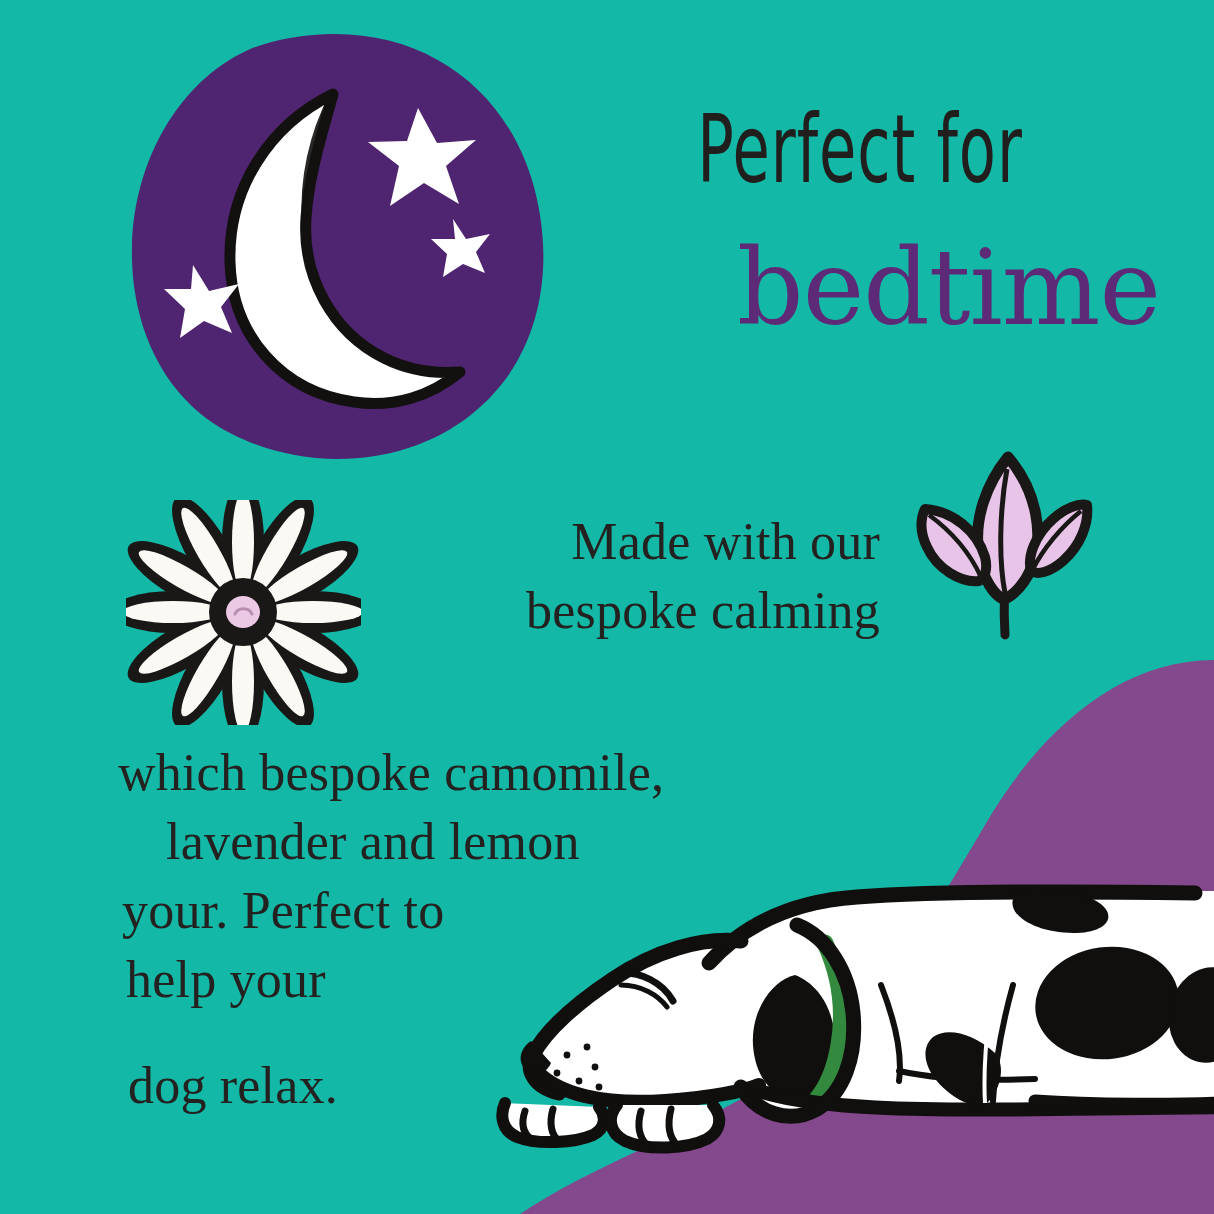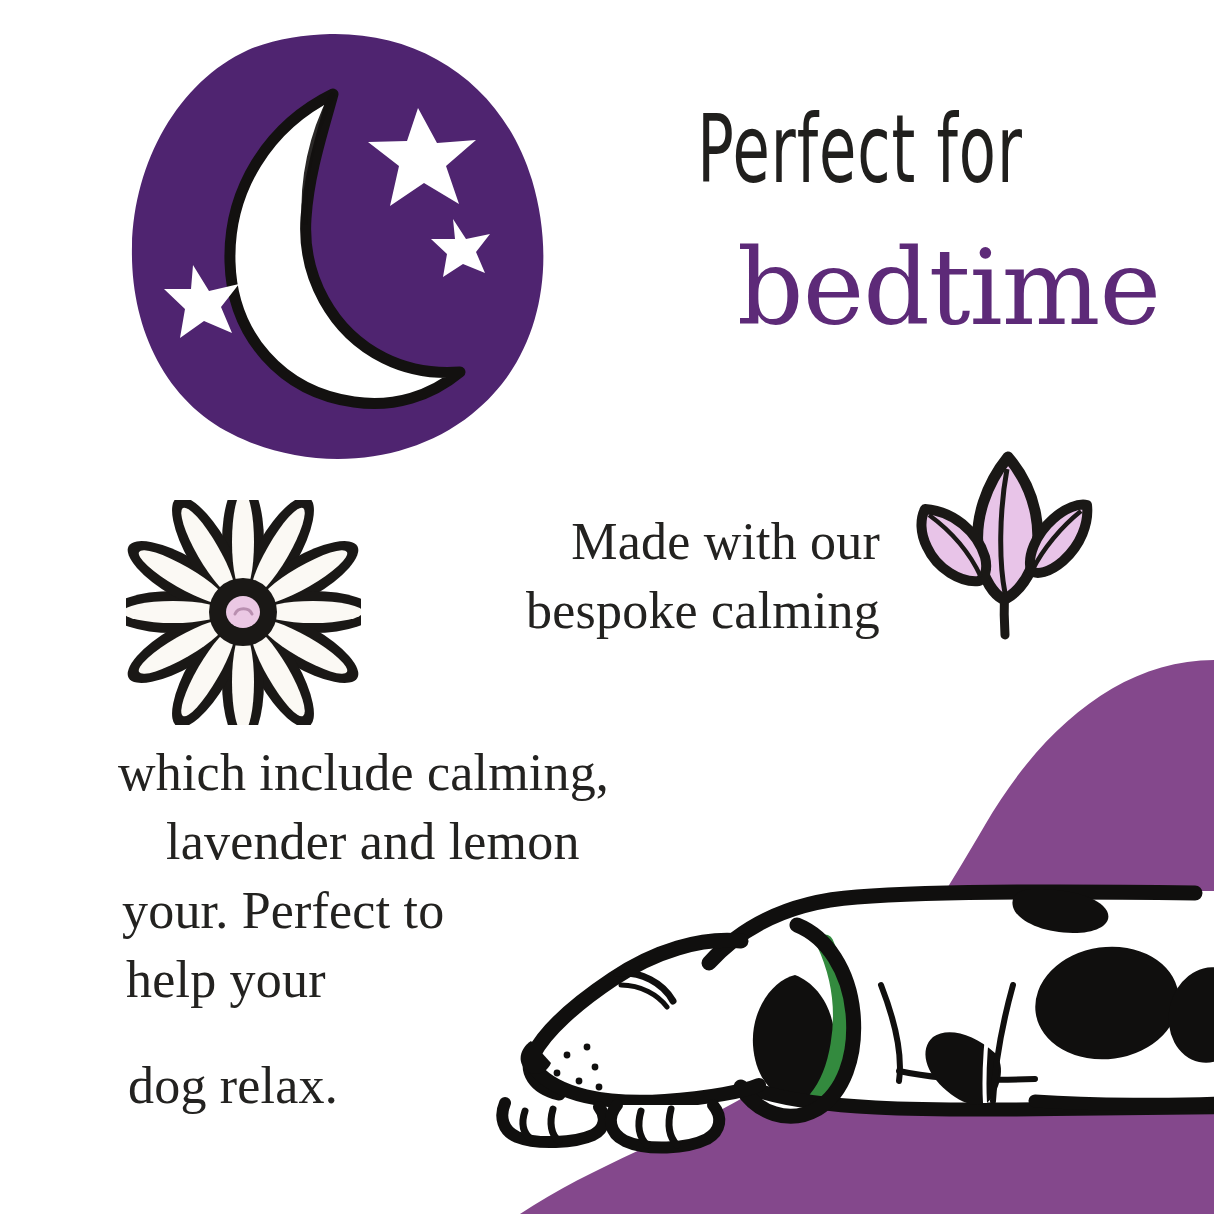--- a/index.html
+++ b/index.html
@@ -5,21 +5,21 @@
   html,body{margin:0;padding:0;}
   body{
     width:1214px;height:1214px;
     background:#e9e5de;
     font-family:"Liberation Serif", serif;
     overflow:hidden;
   }
   #card{
     position:relative;
     width:1214px;height:1214px;
-    background:#ffffff;
+    background:#14b8a6;
     overflow:hidden;
   }
 
   
   .hill{
     position:absolute;
     left:0;top:0;
     width:1214px;height:1214px;
     pointer-events:none;
   }
@@ -224,21 +224,21 @@
              C 170 73, 184 68, 192 70 Z" fill="#e8c4e8" stroke="#1a1816" stroke-width="10" stroke-linejoin="round"></path>
     <path d="M186 76 C 166 92, 148 114, 138 134" fill="none" stroke="#1a1816" stroke-width="4.5"></path>
   </svg>
 
   <div class="copy-a">
     <span class="ln">Made with our</span>
     <span class="ln">bespoke calming</span>
   </div>
 
   <div class="copy-b">
-    <span class="ln i1">which include calming,</span>
+    <span class="ln i1">which bespoke camomile,</span>
     <span class="ln i2">lavender and lemon</span>
     <span class="ln i3">your. Perfect to</span>
     <span class="ln i4">help your</span>
     <span class="ln i5">dog relax.</span>
   </div>
 
   <svg class="dog" viewBox="0 0 725 330" aria-hidden="true">
     <g>
 
       <path d="M212 106

